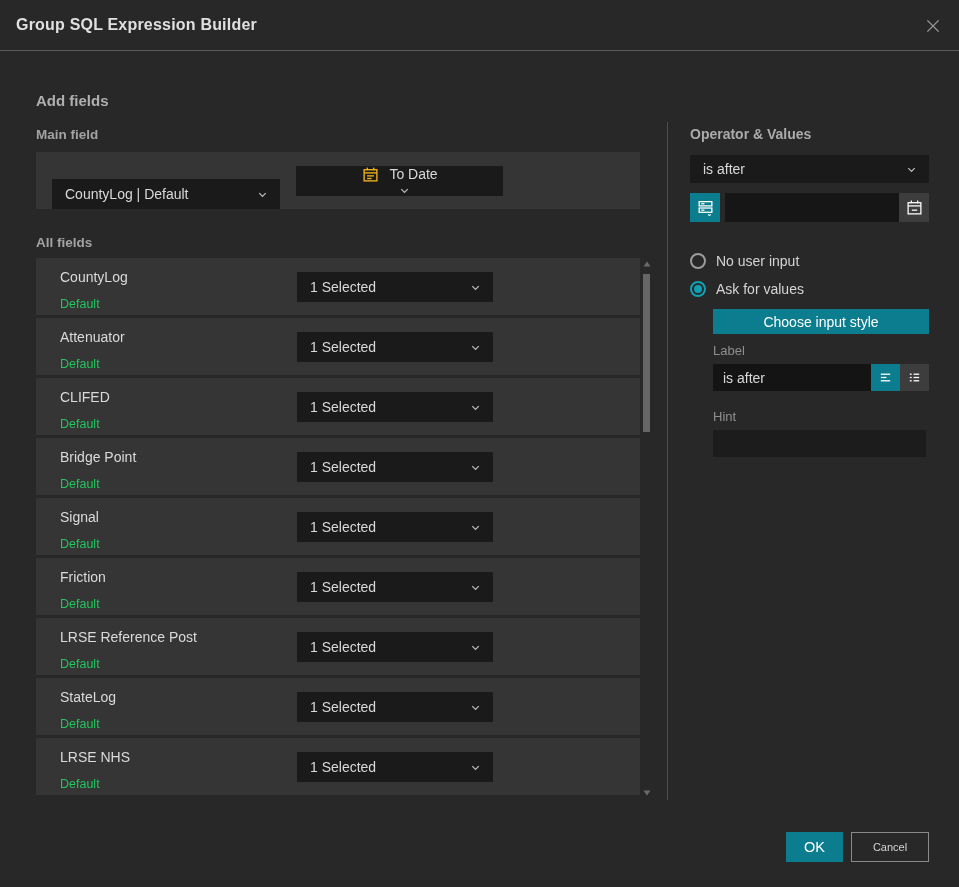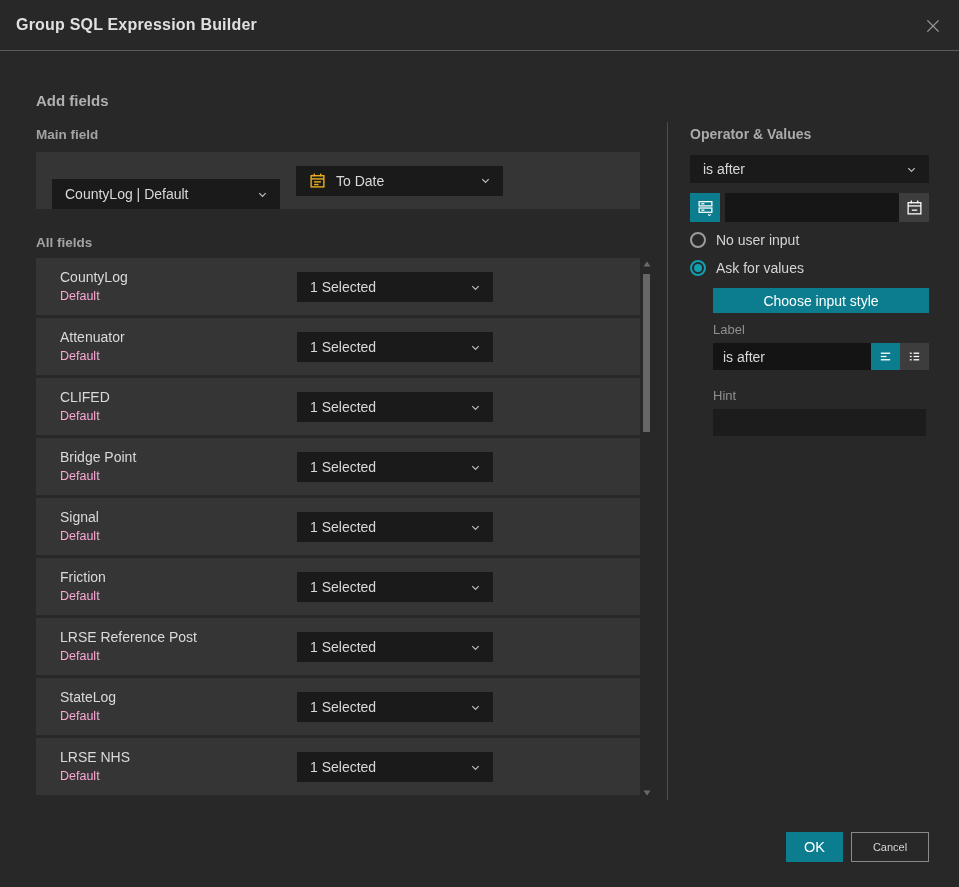--- a/index.html
+++ b/index.html
@@ -39,32 +39,32 @@
     padding-left:16px; gap:16px;
   }
 
   .select {
     background:#1a1a1a; height:30px; display:flex; align-items:center;
     padding:0 12px 0 13px; color:#d9d9d9; font-size:14px; cursor:pointer;
     justify-content:space-between;
   }
   .select .chev { color:#bdbdbd; flex:0 0 auto; margin-left:8px; display:flex; }
   .select-main-field { width:228px;margin-top:27px; }
-  .select-date { width:207px; }
+  .select-date { width:207px;flex-direction:column; }
   .select-date .cal { display:flex; margin-right:10px; }
   .select-label-group { display:flex; align-items:center; overflow:hidden; white-space:nowrap; }
 
   .all-fields-label { margin:26px 0 8px; }
 
   .field-row {
     position:relative; height:57px; background:#353535; margin-bottom:3px;
     padding:11px 0 0 24px;
   }
   .row-name { font-size:14px; color:#dadada; }
-  .row-sub  { font-size:12.5px; color:#f9a8d4; margin-top:4px; }
+  .row-sub  { font-size:12.5px; color:#22c55e; margin-top:12px; }
   .row-select { position:absolute; left:261px; top:14px; width:196px; }
 
   
   .scrollbar { position:absolute; left:641px; top:258px; width:11px; height:543px; }
   .scroll-arrow { position:absolute; left:1px; width:9px; height:8px; color:#6a6a6a;
     display:flex; align-items:center; justify-content:center; cursor:pointer; }
   .scroll-arrow.up { top:2px; }
   .scroll-arrow.down { bottom:4px; }
   .scroll-thumb { position:absolute; left:2px; top:16px; width:7px; height:158px;
     background:#666666; cursor:pointer; }
@@ -82,21 +82,21 @@
     width:30px; height:29px; border:none; cursor:pointer;
     display:flex; align-items:center; justify-content:center; color:#fff;
   }
   .btn-valuetype { background:var(--accent); margin-right:5px; }
   .value-input {
     flex:1; min-width:0; background:#161616; border:none; height:29px;
     color:#d9d9d9; font-size:14px; padding:0 8px; outline:none;
   }
   .btn-calendar { background:#3d3d3d; }
 
-  .radio-group { margin-top:10px; }
+  .radio-group { margin-top:31px; }
   .radio-line { display:flex; align-items:center; margin-bottom:12px; cursor:pointer; }
   .radio-circle {
     width:16px; height:16px; border-radius:50%; border:2px solid #9c9c9c;
     margin-right:10px; flex:0 0 auto; position:relative; background:transparent;
   }
   .radio-line.selected .radio-circle { border-color:var(--accent-bright); }
   .radio-line.selected .radio-circle::after {
     content:""; position:absolute; left:2px; top:2px; width:8px; height:8px;
     border-radius:50%; background:var(--accent-bright);
   }

